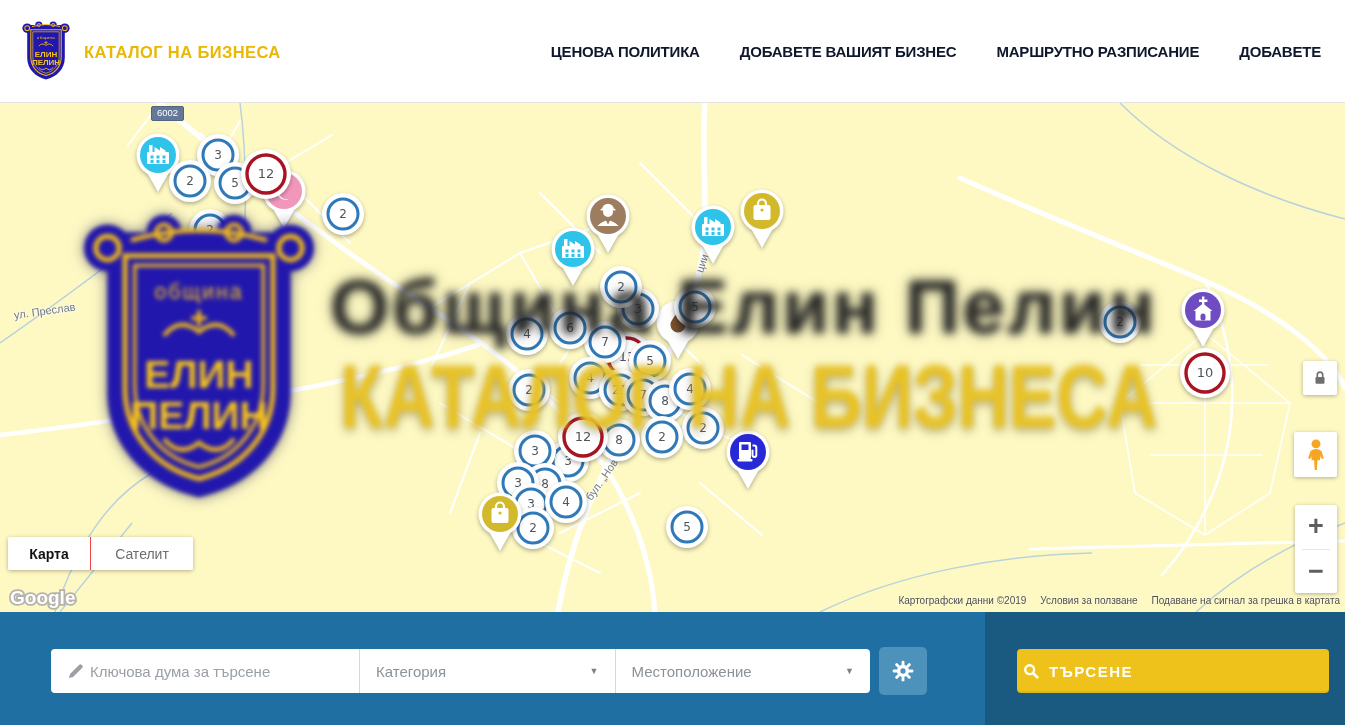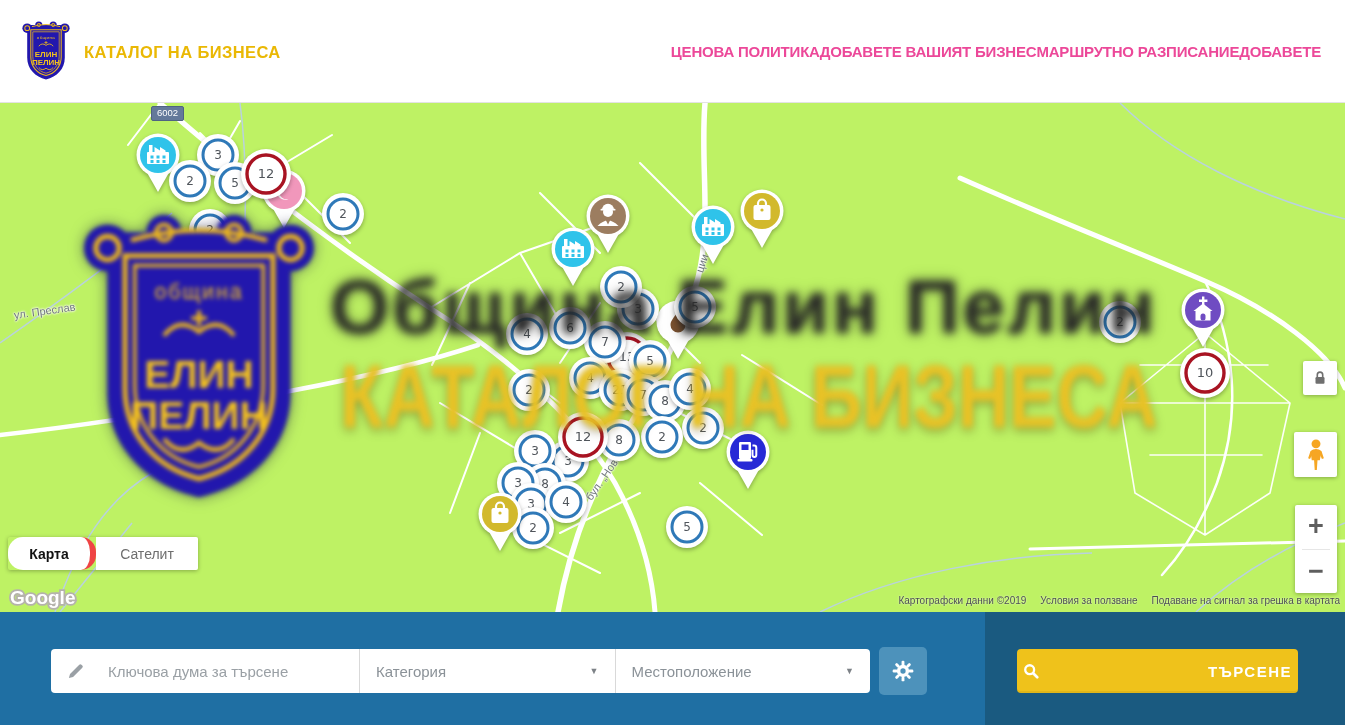--- a/index.html
+++ b/index.html
@@ -7,24 +7,24 @@
 
   
   .header{position:absolute;left:0;top:0;width:1345px;height:103px;background:#fff;
           border-bottom:1px solid #e3e3e3;display:flex;align-items:center;justify-content:space-between;box-sizing:border-box;}
   .brand{display:flex;align-items:center;margin-left:22px;cursor:pointer;}
   .crest-small{width:48px;height:60px;margin-right:14px;}
   .crest-small svg{width:48px;height:60px;}
   .brand-title{font-size:20px;font-weight:bold;color:#45494d;letter-spacing:.2px;}
   .brand-subtitle{font-size:16.5px;font-weight:bold;color:#eab804;letter-spacing:.4px;margin-top:2px;}
   .nav{display:flex;align-items:center;margin-right:24px;}
-  .nav-item{font-size:15px;font-weight:bold;color:#ec4899;cursor:pointer;letter-spacing:-.2px;}
+  .nav-item{font-size:15px;font-weight:bold;color:#0f172a;margin-left:40px;cursor:pointer;letter-spacing:-.2px;}
 
   
-  .map{position:absolute;left:0;top:103px;width:1345px;height:509px;background:#bef264;overflow:hidden;}
+  .map{position:absolute;left:0;top:103px;width:1345px;height:509px;background:#fef9c3;overflow:hidden;}
   .roads{position:absolute;left:0;top:0;z-index:1;}
   .road-label{position:absolute;z-index:2;font-size:11px;color:#70777d;white-space:nowrap;
               text-shadow:0 0 2px #fff,0 0 2px #fff,0 0 3px #fff;}
   .road-badge{position:absolute;z-index:2;font-size:9.5px;color:#fff;background:#64799a;border:1px solid #4f6382;
               border-radius:2px;padding:0px 5px 1px;line-height:12px;}
   .marker{position:absolute;transform:translate(-50%,-50%);cursor:pointer;}
   .marker svg{display:block;filter:drop-shadow(0 2px 2px rgba(0,0,0,.3));}
   .marker.pin{transform:translate(-24px,-22px);}
 
   
@@ -35,21 +35,21 @@
             filter:blur(4px);text-shadow:0 0 12px rgba(0,0,0,.45);}
   .wm-subtitle{left:340px;top:242px;font-size:89px;font-weight:bold;color:#e8c226;letter-spacing:0px;white-space:nowrap;
             transform:scaleX(.80);transform-origin:0 0;filter:blur(3px);text-shadow:0 3px 10px rgba(60,45,0,.45);}
   .marker.above{z-index:200;}
 
   
   .maptype{position:absolute;left:8px;top:434px;z-index:300;display:flex;box-shadow:0 1px 4px rgba(0,0,0,.3);
            border-radius:2px;overflow:hidden;}
   .maptype-btn{background:#fff;height:33px;display:flex;align-items:center;justify-content:center;cursor:pointer;
            font-size:14px;}
-  .maptype-btn.mt-map{width:82px;font-weight:bold;color:#121212;border-right:6px solid #ef4444;border-radius:15px;}
+  .maptype-btn.mt-map{width:82px;font-weight:bold;color:#121212;border-right:1px solid #ef4444;}
   .maptype-btn.mt-sat{width:102px;color:#6e6e6e;}
   .ctl{position:absolute;z-index:300;background:#fff;box-shadow:0 1px 4px rgba(0,0,0,.3);border-radius:2px;cursor:pointer;
        display:flex;align-items:center;justify-content:center;}
   .ctl-lock{left:1303px;top:258px;width:34px;height:34px;}
   .ctl-pegman{left:1294px;top:329px;width:43px;height:45px;}
   .zoomctl{position:absolute;left:1295px;top:402px;width:42px;height:88px;z-index:300;background:#fff;
            box-shadow:0 1px 4px rgba(0,0,0,.3);border-radius:2px;display:flex;flex-direction:column;}
   .zoom-btn{flex:1;display:flex;align-items:center;justify-content:center;font-size:27px;color:#5e5e5e;cursor:pointer;font-weight:bold;}
   .zoom-sep{height:1px;background:#e6e6e6;margin:0 7px;}
   .glogo{position:absolute;left:8px;top:481px;z-index:300;}
@@ -59,30 +59,30 @@
 
   
   .searchbar{position:absolute;left:0;top:612px;width:1345px;height:113px;}
   .sb-left{position:absolute;left:0;top:0;width:985px;height:113px;background:#1f6fa3;}
   .sb-right{position:absolute;left:985px;top:0;width:360px;height:113px;background:#1a5a80;}
   .sb-group{position:absolute;left:51px;top:37px;width:819px;height:44px;background:#fff;border-radius:4px;
             display:flex;align-items:stretch;z-index:2;}
   .sb-sec{display:flex;align-items:center;}
   .sb-sec-input{width:308px;padding:0 0 0 16px;box-sizing:border-box;}
   .sb-divider{width:1px;background:#d9d9d9;margin:0;}
-  .kw-input{border:none;outline:none;flex:1;font-size:15px;color:#555;margin-left:22px;font-family:"Liberation Sans",sans-serif;}
+  .kw-input{border:none;outline:none;flex:1;font-size:15px;color:#555;margin-left:4px;font-family:"Liberation Sans",sans-serif;}
   .kw-input::placeholder{color:#9aa0a5;}
   .sb-select{flex:1;justify-content:space-between;padding:0 16px;cursor:pointer;}
   .sb-select .val{font-size:15px;color:#8b9298;}
   .sb-select .arrow{font-size:9px;color:#7d8purple287;color:#7d8287;}
   .gear-btn{position:absolute;left:879px;top:35px;width:48px;height:48px;background:#4d92bb;border-radius:5px;
             display:flex;align-items:center;justify-content:center;cursor:pointer;z-index:2;}
-  .search-btn{position:absolute;left:32px;top:37px;width:281px;height:44px;background:#efc21b;border:none;border-radius:4px;
+  .search-btn{position:absolute;left:32px;top:37px;width:312px;height:44px;background:#efc21b;border:none;border-radius:4px;
             color:#fff;font-size:15px;font-weight:bold;letter-spacing:1.5px;cursor:pointer;display:flex;align-items:center;
-            justify-content:space-between;gap:10px;font-family:"Liberation Sans",sans-serif;box-shadow:inset 0 -2px 0 rgba(0,0,0,.06);}
+            justify-content:flex-start;gap:10px;font-family:"Liberation Sans",sans-serif;box-shadow:inset 0 -2px 0 rgba(0,0,0,.06);}
 </style>
 </head>
 <body>
 
 <div id="app">
 
   <header class="header">
     <div class="brand">
       <span class="crest-small"><svg viewBox="0 0 120 150" xmlns="http://www.w3.org/2000/svg">
     <g fill="#2217ad">

